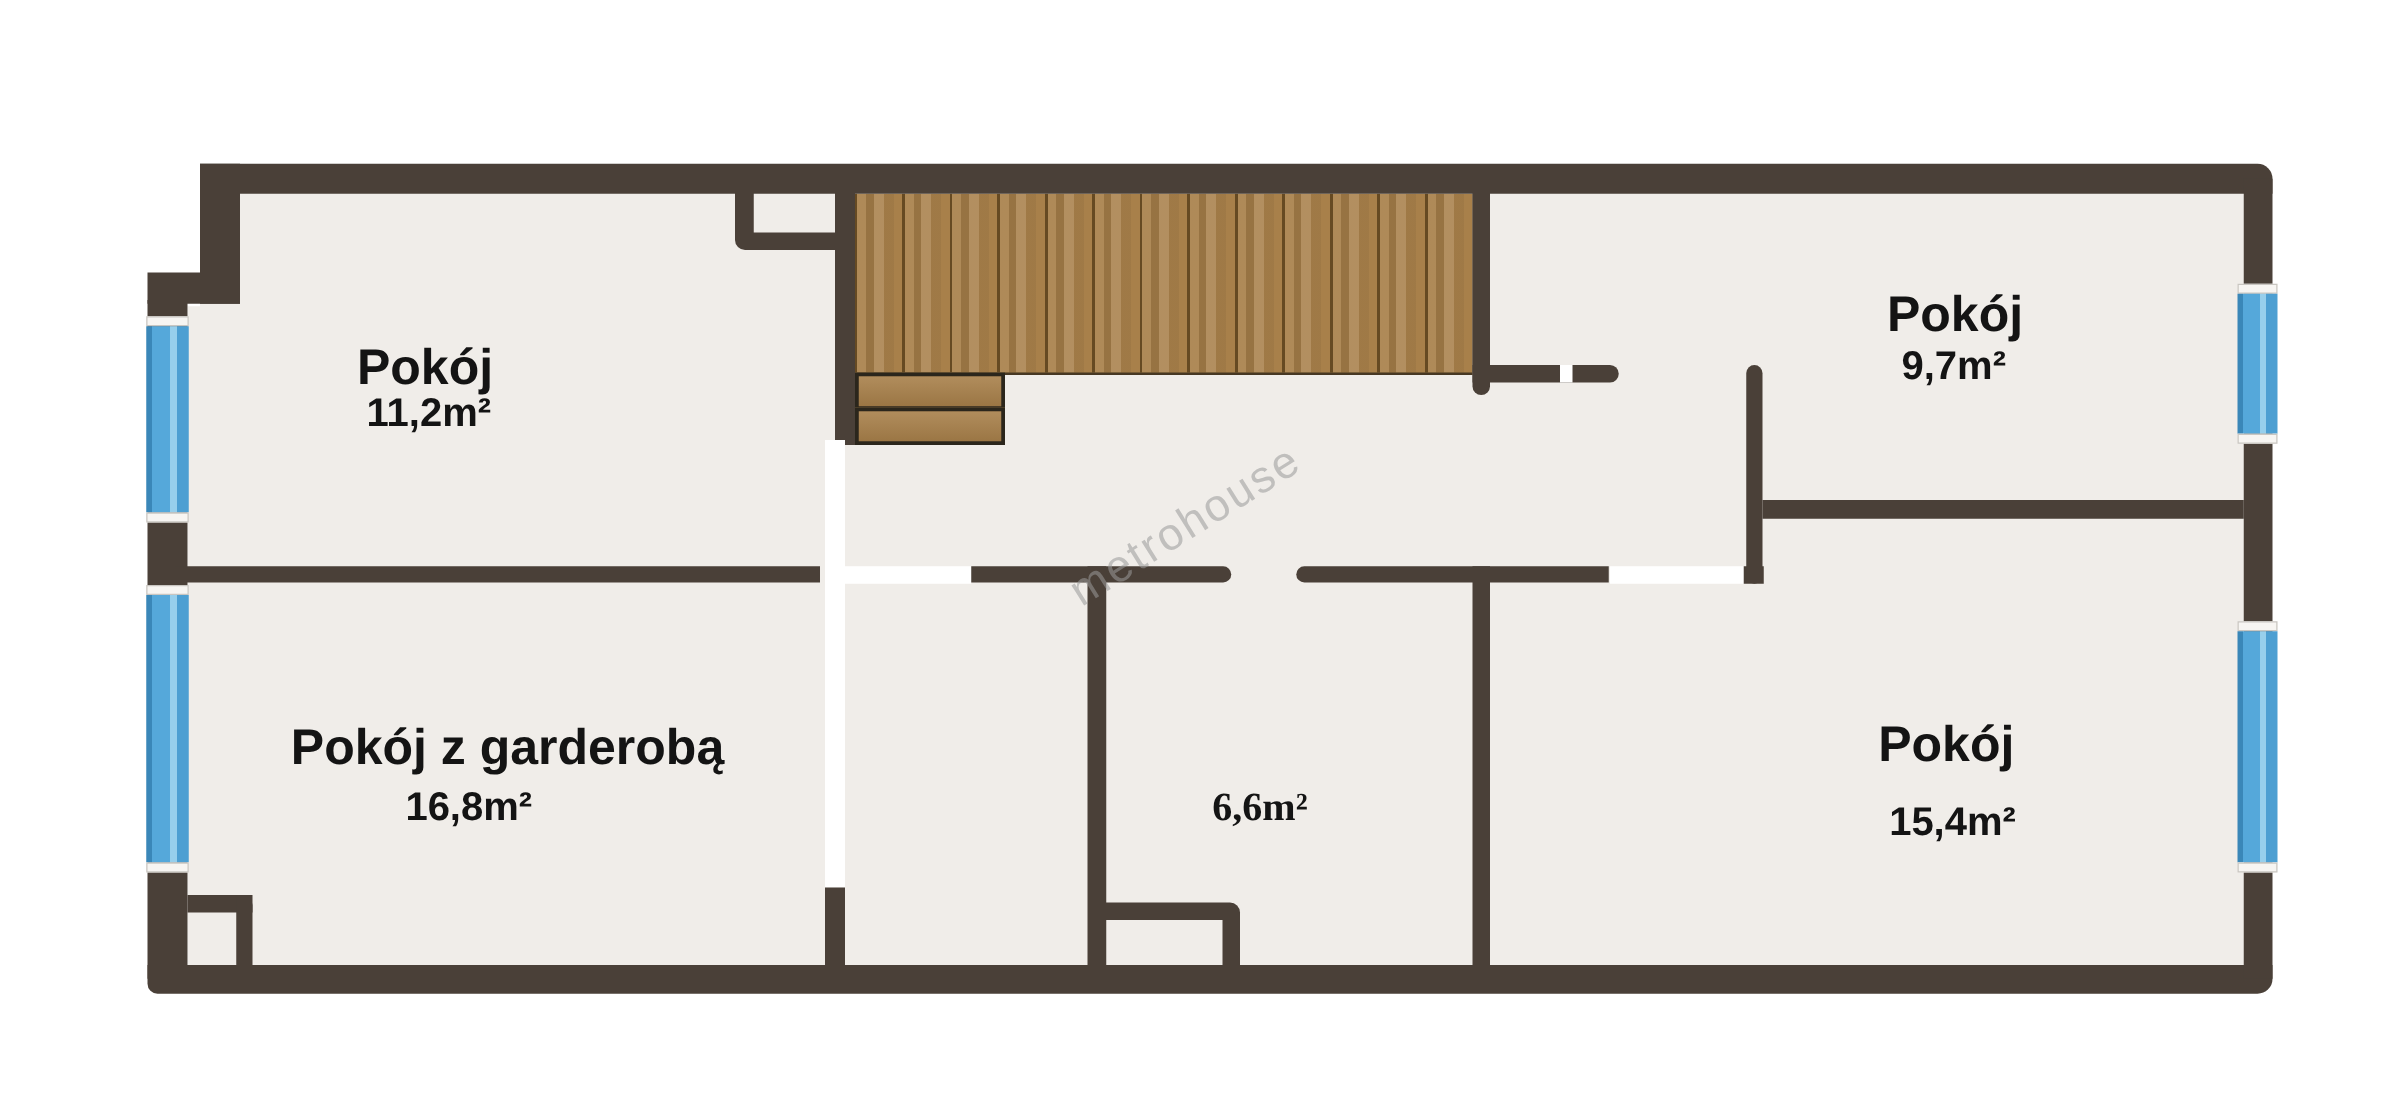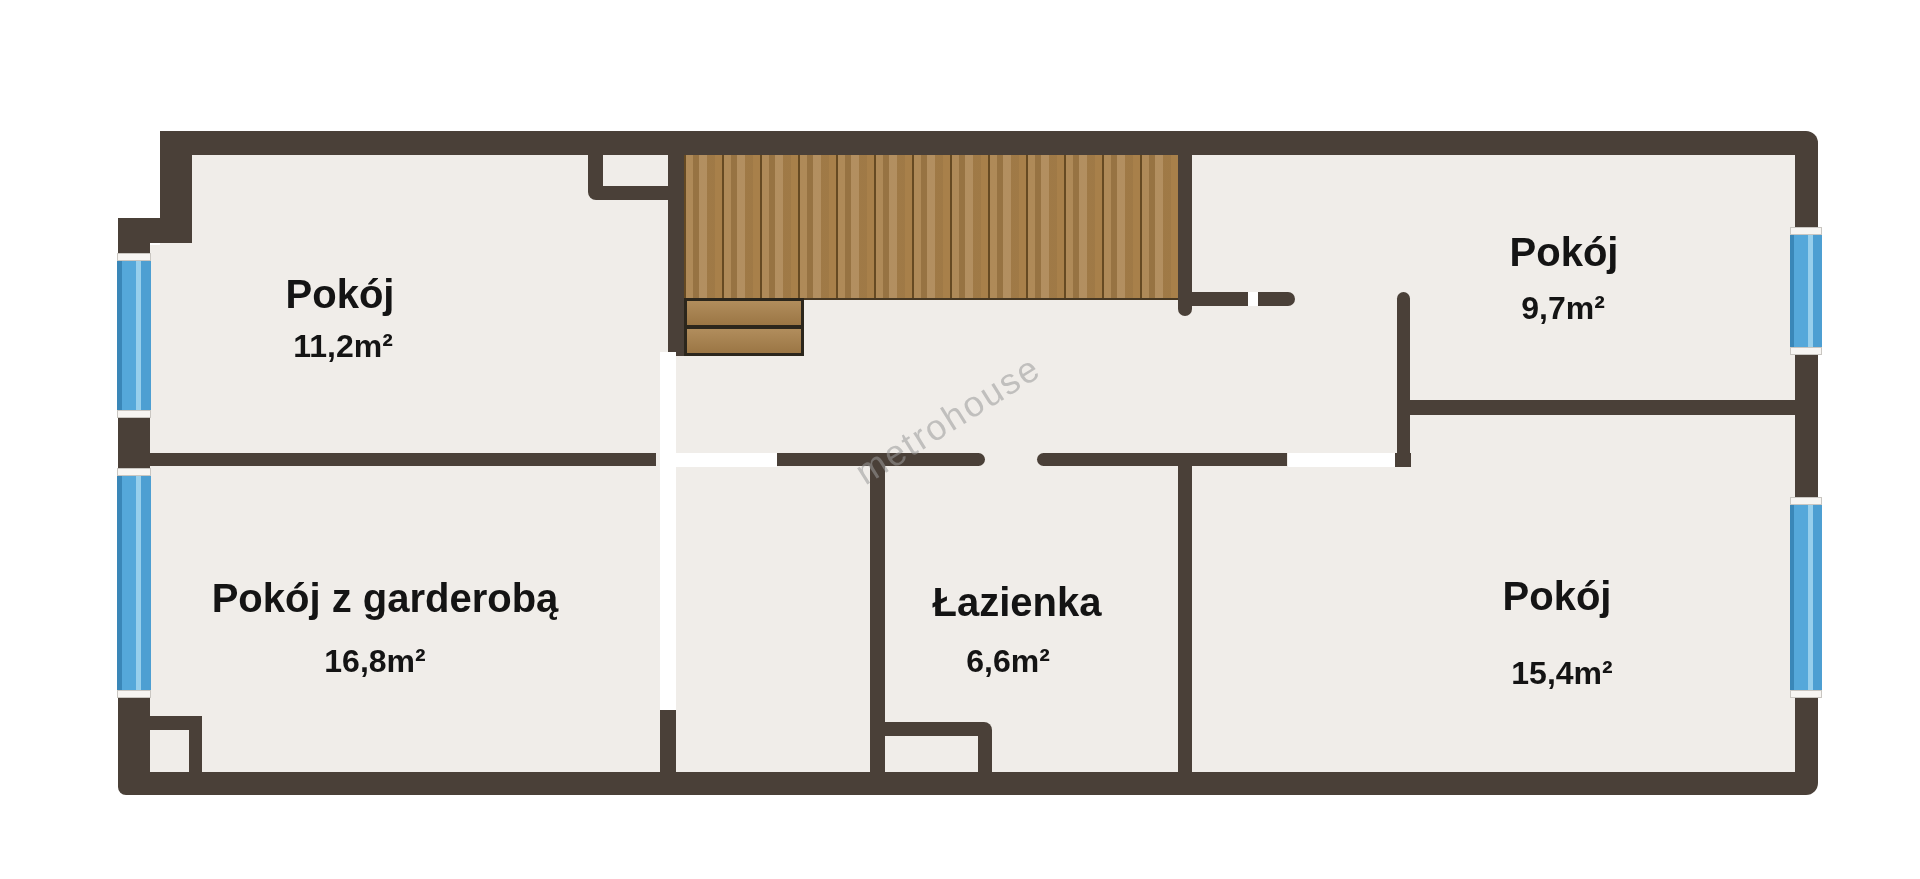--- a/index.html
+++ b/index.html
@@ -48,21 +48,21 @@
   .win-glass{
     flex:1;
     background:linear-gradient(90deg,#3a87b8 0%,#3a87b8 14%,#55a8da 14%,#55a8da 55%,#97cfec 55%,#97cfec 72%,#4d9fd2 72%,#4d9fd2 100%);
   }
   .room-label{
     color:var(--label-text,#141414);
     font-weight:700;text-align:left;white-space:nowrap;
     transform:translate(-50%,-50%);line-height:1;
   }
   .room-name{font-size:40px;}
-  .room-area{font-size:32px;margin-top:16px;}
+  .room-area{font-size:32px;}
   .watermark{
     color:var(--watermark-gray,#9a9a9a);
     opacity:0.55;font-size:36px;font-weight:400;letter-spacing:2px;
     transform:translate(-50%,-50%) rotate(-32deg);
     white-space:nowrap;
   }
 </style>
 </head>
 <body>
 
@@ -132,24 +132,23 @@
     <div class="win-glass"></div>
     <div class="win-cap"></div>
   </div>
 
   <div class="abs room-label room-name" style="left:340px;top:294px;">Pokój</div>
   <div class="abs room-label room-area" style="left:343px;top:330px;">11,2m²</div>
 
   <div class="abs room-label room-name" style="left:1564px;top:252px;">Pokój</div>
   <div class="abs room-label room-area" style="left:1563px;top:292px;">9,7m²</div>
 
-  <div class="abs room-label room-name" style="left:385px;top:598px;">Pokój z garderobą</div>
+  <div class="abs room-label room-name" style="left:406px;top:598px;">Pokój z garderobą</div>
   <div class="abs room-label room-area" style="left:375px;top:645px;">16,8m²</div>
 
-  <div class="abs room-label room-name" style="left:1017px;top:602px;">Łazienka</div>
-  <div class="abs room-label room-area" style="left:1008px;top:645px;">6,6m²</div>
+  <div class="abs room-label room-area" style="left:1008px;top:645px;font-family:Liberation Serif, serif;">6,6m²</div>
 
   <div class="abs room-label room-name" style="left:1557px;top:596px;">Pokój</div>
   <div class="abs room-label room-area" style="left:1562px;top:657px;">15,4m²</div>
 
   <div class="abs watermark" style="left:948px;top:420px;">metrohouse</div>
 
 </div>
 
 </body></html>

